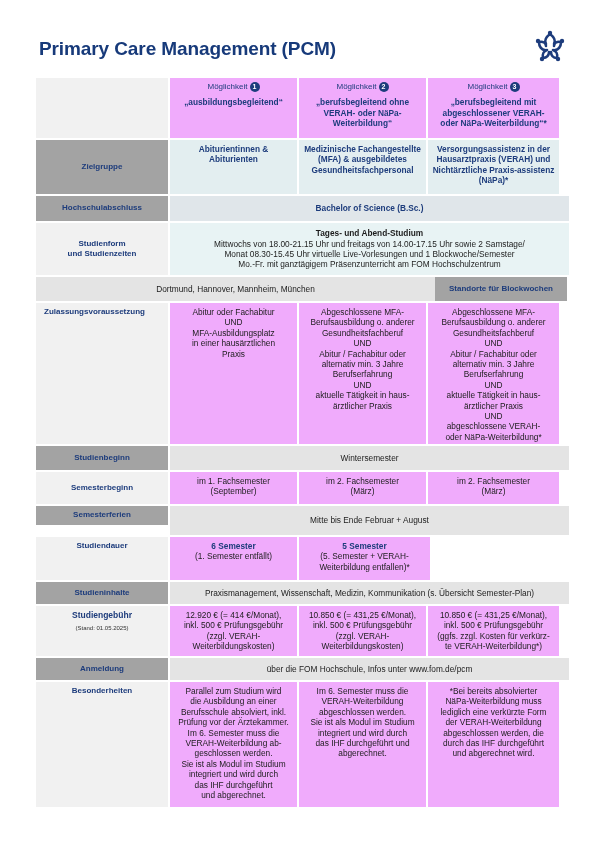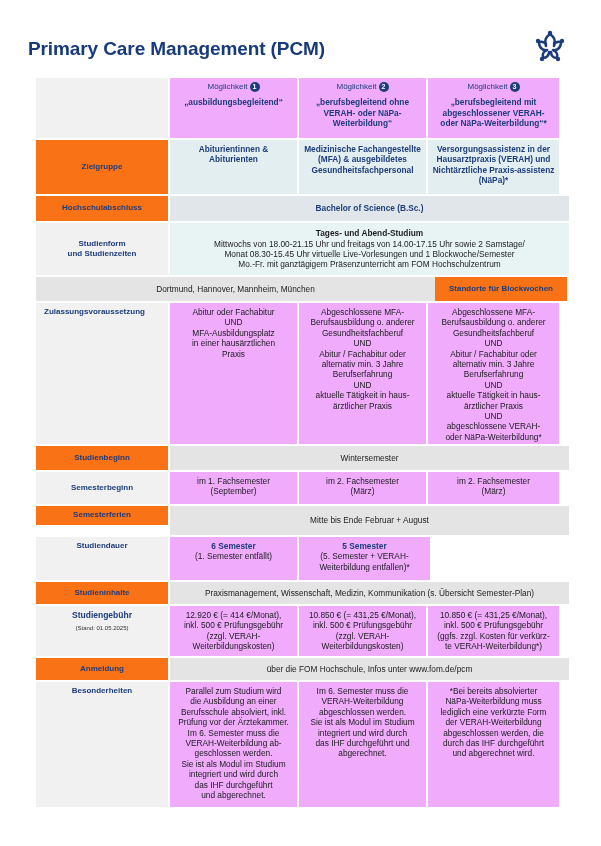--- a/index.html
+++ b/index.html
@@ -1,22 +1,22 @@
 <!DOCTYPE html>
 <html><head>
 <meta charset="utf-8">
 <style>
   html, body { margin: 0; padding: 0; background: #ffffff; }
   body { width: 601px; height: 846px; position: relative; overflow: hidden; font-family: "Liberation Sans", sans-serif; color: #1c1c1c; }
-  .title { position: absolute; left: 28px; top: 38px; font-size: 19px; font-weight: bold; color: #173a7a; letter-spacing: -0.1px; }
+  .title { position: absolute; left: 39px; top: 38px; font-size: 19px; font-weight: bold; color: #173a7a; letter-spacing: -0.1px; }
   .logo { position: absolute; left: 534px; top: 30px; width: 32px; height: 32px; }
   .table { position: absolute; left: 36px; top: 78px; width: 533px; }
   .row { display: flex; margin-bottom: 2px; }
   .cell { box-sizing: border-box; text-align: center; font-size: 8.3px; line-height: 10.4px; padding: 4px 3px; display: flex; flex-direction: column; align-items: center; justify-content: center; }
-  .lbl { width: 132px; margin-right: 2px; background: #f97316; color: #1d3c7c; font-weight: bold; font-size: 8px; }
+  .lbl { width: 132px; margin-right: 2px; background: #a3a3a3; color: #1d3c7c; font-weight: bold; font-size: 8px; }
   .lbl.light { background: #f1f1f1; }
   .c { width: 127px; margin-right: 2px; background: #f0abfc; }
   .c.last { width: 131px; margin-right: 0; }
   .span { width: 399px; background: #e4e4e4; }
   .span.teal { background: #e8f3f4; text-align: center; }
   .top { justify-content: flex-start; }
   .bold { font-weight: bold; }
   .navy { color: #1d3c7c; }
   .opt-head { font-size: 8px; color: #1d3c7c; margin-bottom: 5px; display: flex; align-items: center; gap: 2px; }
   .num { display: inline-flex; width: 10px; height: 10px; border-radius: 50%; background: #1d3c7c; color: #fff; font-size: 7px; font-weight: bold; align-items: center; justify-content: center; }

